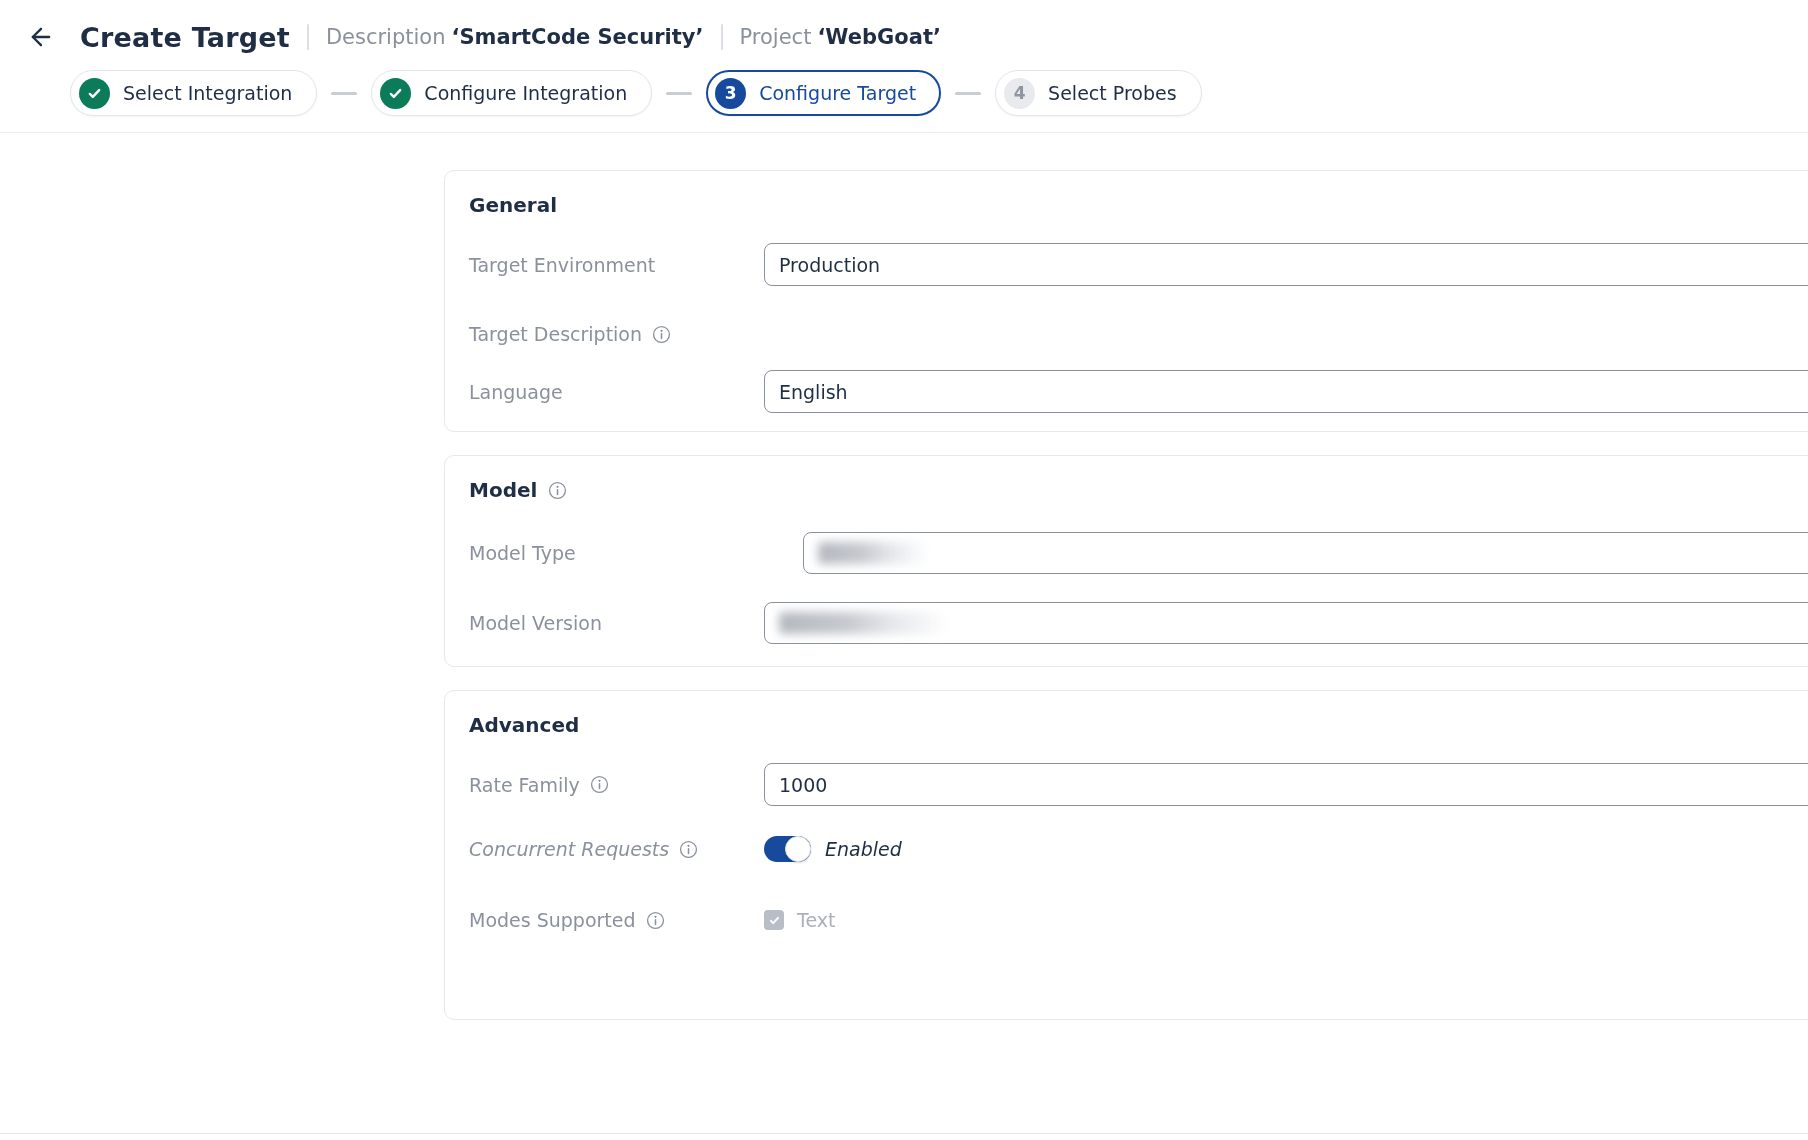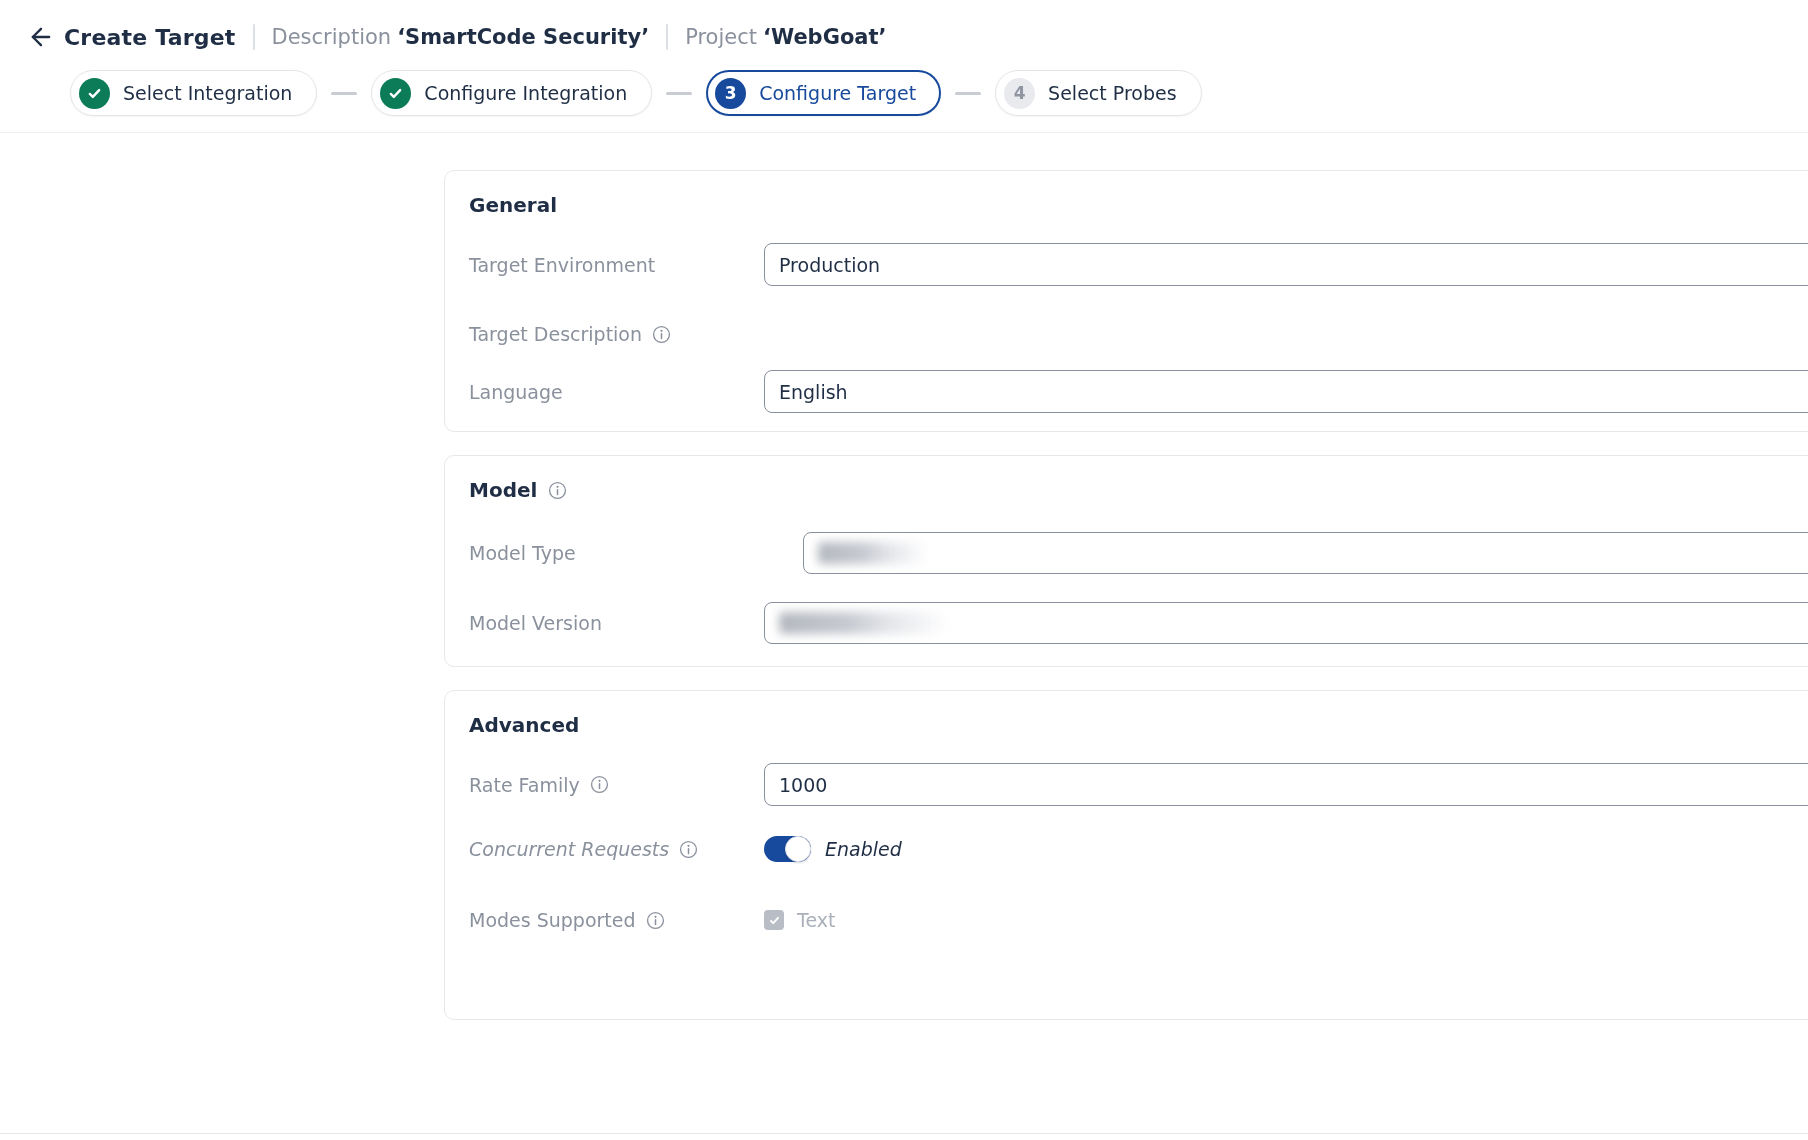--- a/index.html
+++ b/index.html
@@ -25,24 +25,24 @@
     height: 50px;
     padding-left: 22px;
   }
   .back-btn {
     width: 38px; height: 38px;
     border: none; background: transparent;
     display: flex; align-items: center; justify-content: center;
     cursor: pointer;
   }
   .page-title {
-    font-size: 22px;
+    font-size: 27px;
     font-weight: 600;
     color: #1f2e45;
-    margin-left: 4px;
+    margin-left: 20px;
     letter-spacing: 0.2px;
   }
   .vsep {
     width: 2px; height: 26px;
     background: #dcdfe4;
     margin: 0 17px;
     border-radius: 1px;
   }
   .crumb { font-size: 21px; color: #8a919d; white-space: nowrap; }
   .crumb .crumb-name { color: #1f2e45; font-weight: 600; margin-left: 6px; }

